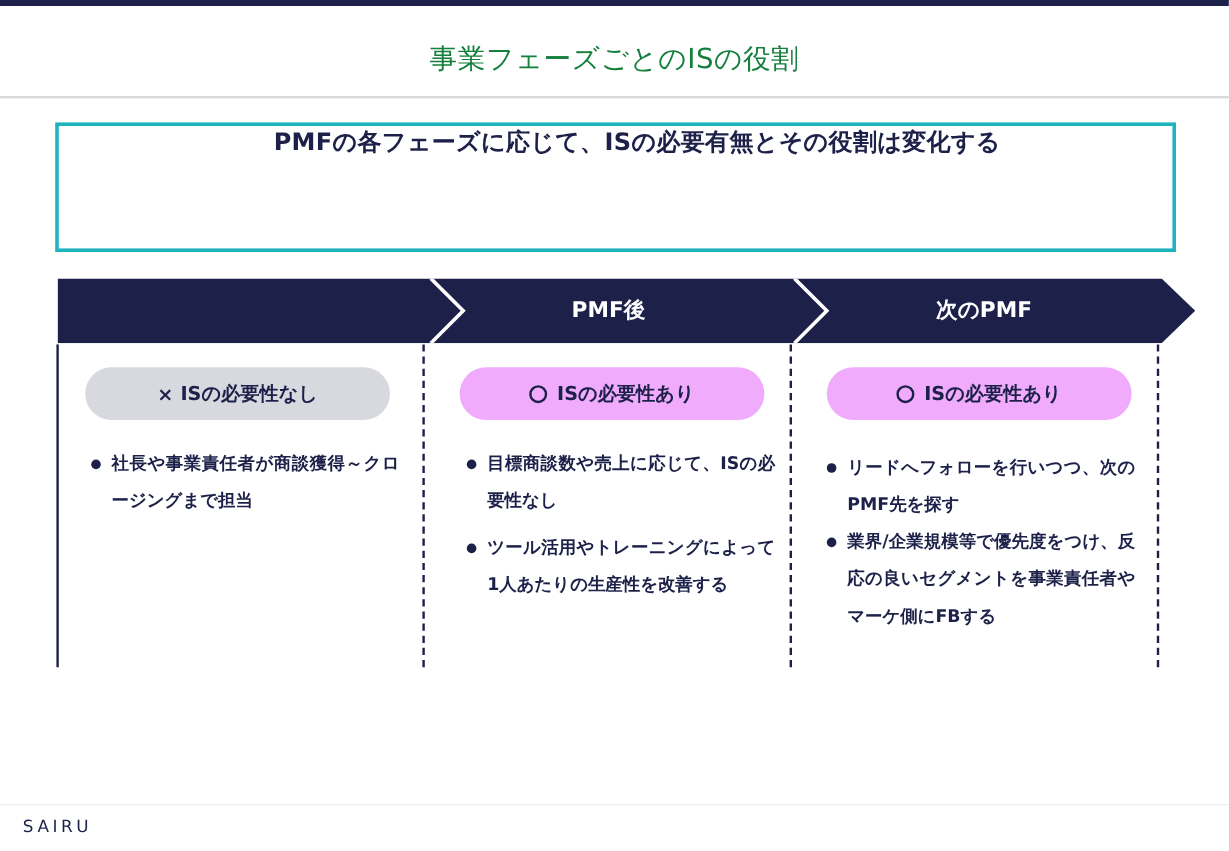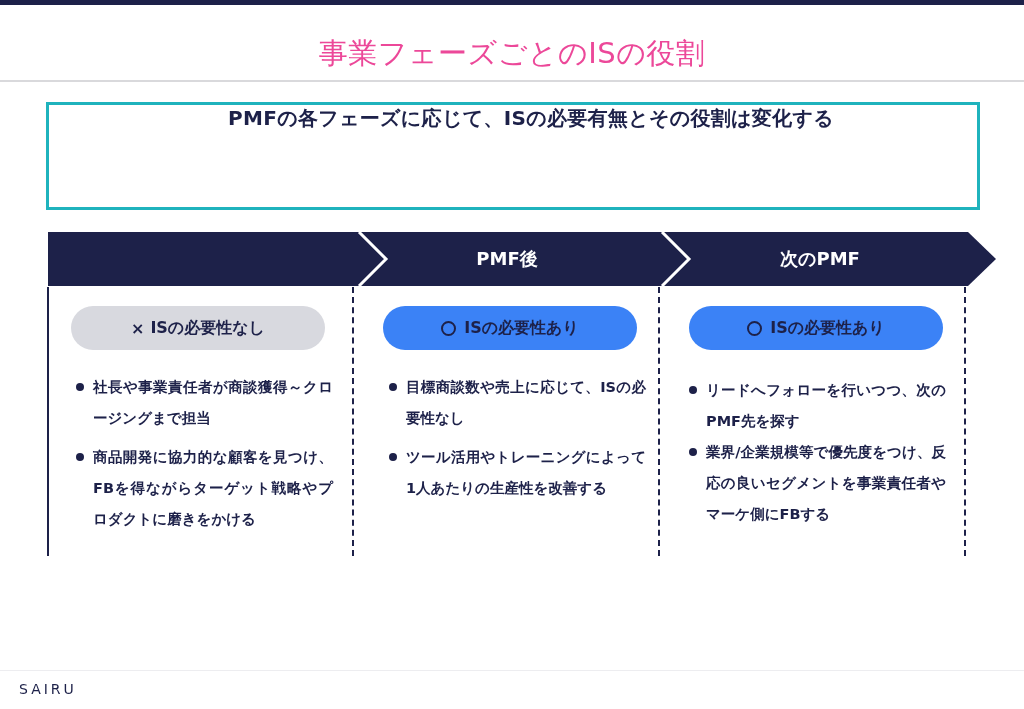--- a/index.html
+++ b/index.html
@@ -5,21 +5,21 @@
   html, body { margin:0; padding:0; }
   body {
     width:1024px; height:709px; position:relative; overflow:hidden;
     background:#ffffff;
     font-family:"DejaVu Sans","Liberation Sans",sans-serif;
     color:#1d2149;
   }
   .top-bar { position:absolute; left:0; top:0; width:1024px; height:5px; background:#1d2149; }
   .title {
     position:absolute; left:0; top:34px; width:1024px; text-align:center;
-    font-size:29px; font-weight:normal; color:#ec4899; letter-spacing:0.5px;
+    font-size:23px; font-weight:normal; color:#15803d; letter-spacing:0.5px;
   }
   .title-rule { position:absolute; left:0; top:80px; width:1024px; height:2px; background:#d9d9dc; }
 
   .message-box {
     position:absolute; left:46px; top:102px; width:928px; height:102px;
     border:3px solid #1fb3bd; box-sizing:content-box;
     display:flex; align-items:flex-start; justify-content:center;
   }
   .message-text { font-size:20px; font-weight:bold; color:#1d2149; padding-left:36px; letter-spacing:0.3px; }
 
@@ -35,21 +35,21 @@
     position:absolute; top:287px; width:0; height:269px;
     border-left:2px dashed #1d2149;
   }
 
   .pill {
     position:absolute; top:306px; height:44px; border-radius:22px;
     display:flex; align-items:center; justify-content:center;
     font-size:16px; font-weight:bold; color:#1d2149;
   }
   .pill.no { background:#d8d9df; }
-  .pill.yes { background:#3b82f6; }
+  .pill.yes { background:#f0abfc; }
   .pill .mark { margin-right:6px; font-weight:bold; }
   .pill .mark.circle {
     display:inline-block; width:15px; height:15px; border:2px solid #1d2149; border-radius:50%;
     box-sizing:border-box; margin-right:8px;
   }
 
   .bullets { position:absolute; top:372px; width:258px; font-size:14.5px; font-weight:bold; color:#1d2149; }
   .bullet { position:relative; padding-left:18px; line-height:31px; margin-bottom:8px; text-align:justify; }
   .bullet .dot {
     position:absolute; left:1px; top:11px; width:8px; height:8px; border-radius:50%; background:#1d2149;
@@ -100,24 +100,20 @@
 <div class="pill yes" style="left:689px;width:254px;">
   <span class="mark circle"></span>
   <span>ISの必要性あり</span>
 </div>
 
 <div class="bullets" style="left:75px;">
   <div class="bullet">
     <span class="dot"></span>
     <span>社長や事業責任者が商談獲得～クロージングまで担当</span>
   </div>
-  <div class="bullet">
-    <span class="dot"></span>
-    <span>商品開発に協力的な顧客を見つけ、FBを得ながらターゲット戦略やプロダクトに磨きをかける</span>
-  </div>
 </div>
 
 <div class="bullets" style="left:388px;">
   <div class="bullet">
     <span class="dot"></span>
     <span>目標商談数や売上に応じて、ISの必要性なし</span>
   </div>
   <div class="bullet">
     <span class="dot"></span>
     <span>ツール活用やトレーニングによって1人あたりの生産性を改善する</span>

